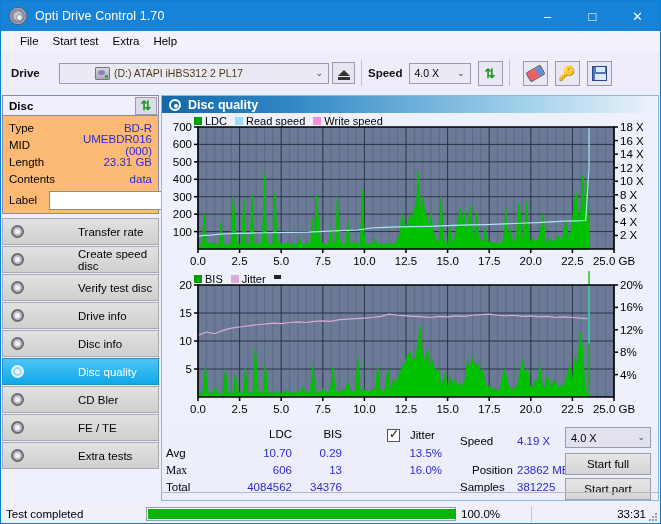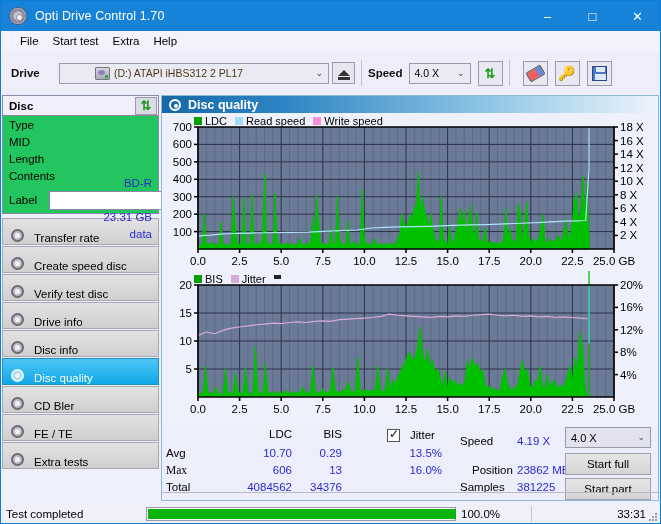--- a/index.html
+++ b/index.html
@@ -114,33 +114,33 @@
     width:15px;height:15px;background:#4a78c8;border:1px solid #2a4888;position:relative;
   }
   .save-icon::before{content:'';position:absolute;left:3px;top:0;width:9px;height:5px;background:#dfe8f5;}
   .save-icon::after{content:'';position:absolute;left:2px;bottom:0;width:11px;height:6px;background:#dfe8f5;}
 
   
   #sidebar {
     position:absolute; left:1px; top:94px; width:157px; height:408px;
   }
   #disc-panel {
-    width:157px; background:#22c55e;
+    width:157px; background:#fdba74;
     border:1px solid #8a8aa6; border-top:1px solid #8a8aa6;
   }
   #disc-head {
     height:20px; display:flex; align-items:center; justify-content:space-between;
     border-bottom:1px solid #8a8aa6; background:#f0f0fc;
   }
   #disc-head-title{ font-weight:bold; font-size:11.5px; margin-left:6px; color:#000; }
   #refresh-btn{
     width:22px;height:18px;background:#dcdce8;border:1px solid #9a9aaa;
     margin-right:1px; display:flex;align-items:center;justify-content:center;
   }
-  .disc-row{ display:flex; height:17px; padding:0 6px;flex-direction:column; }
+  .disc-row{ display:flex; align-items:center; height:17px; padding:0 6px; }
   .disc-key{ font-size:11.5px; color:#000; flex:0 0 58px; }
   .disc-val{ font-size:11.5px; color:#2a2ad0; flex:1; text-align:right; }
   #label-row{ display:flex;align-items:center;height:26px;padding:0 3px 0 6px; }
   #label-key{ font-size:11.5px; color:#000; flex:0 0 40px; }
   #label-input{
     flex:1; height:19px; background:#fff; border:1px solid #8a8aa6; margin-right:3px;
   }
   #disc-thumb-btn{
     width:22px;height:21px;background:#dcdce8;border:1px solid #9a9aaa;
     display:flex;align-items:center;justify-content:center;
@@ -151,22 +151,22 @@
     border:1px solid #9a9a50; position:relative;
   }
   .cd-glyph::after{content:'';position:absolute;left:50%;top:50%;width:4px;height:4px;
     margin:-2px 0 0 -2px;border-radius:50%;background:#f8f8e0;border:1px solid #aaa;}
 
   #nav-list { margin-top:4px; }
   .nav-btn{
     height:27px; margin-bottom:1px;
     background:linear-gradient(#e2e2e2,#cfcfcf);
     border:1px solid #a8a8b4;
-    display:flex; align-items:flex-end;
-    font-size:11.5px; color:#000;
+    display:flex; align-items:center;
+    font-size:11.5px; color:#000;gap:44px;
   }
   .nav-btn.active{
     background:linear-gradient(#4fc6f5,#0fa8e8);
     border:1px solid #1f8fc0; color:#fff;
   }
   .nav-icon{ width:16px;height:16px;margin:0 8px 0 7px; position:relative; flex:0 0 16px; }
   .nav-icon .ring{
     position:absolute;left:1px;top:1px;width:13px;height:13px;border-radius:50%;
     border:2px solid #6a6a72; background:#bfbfc8;
   }

